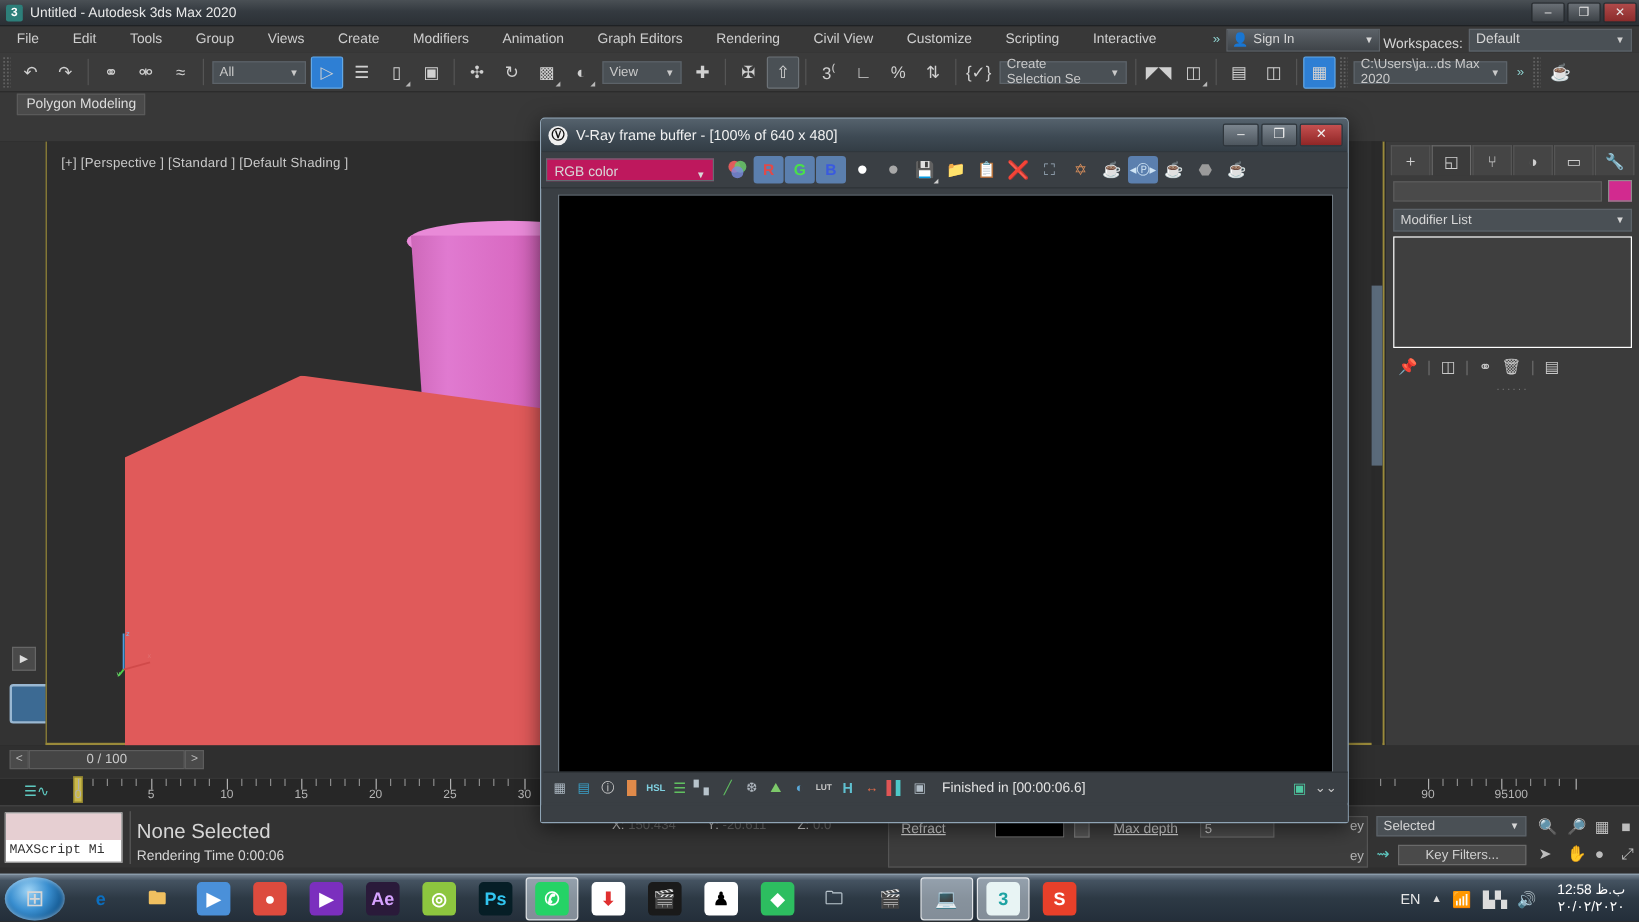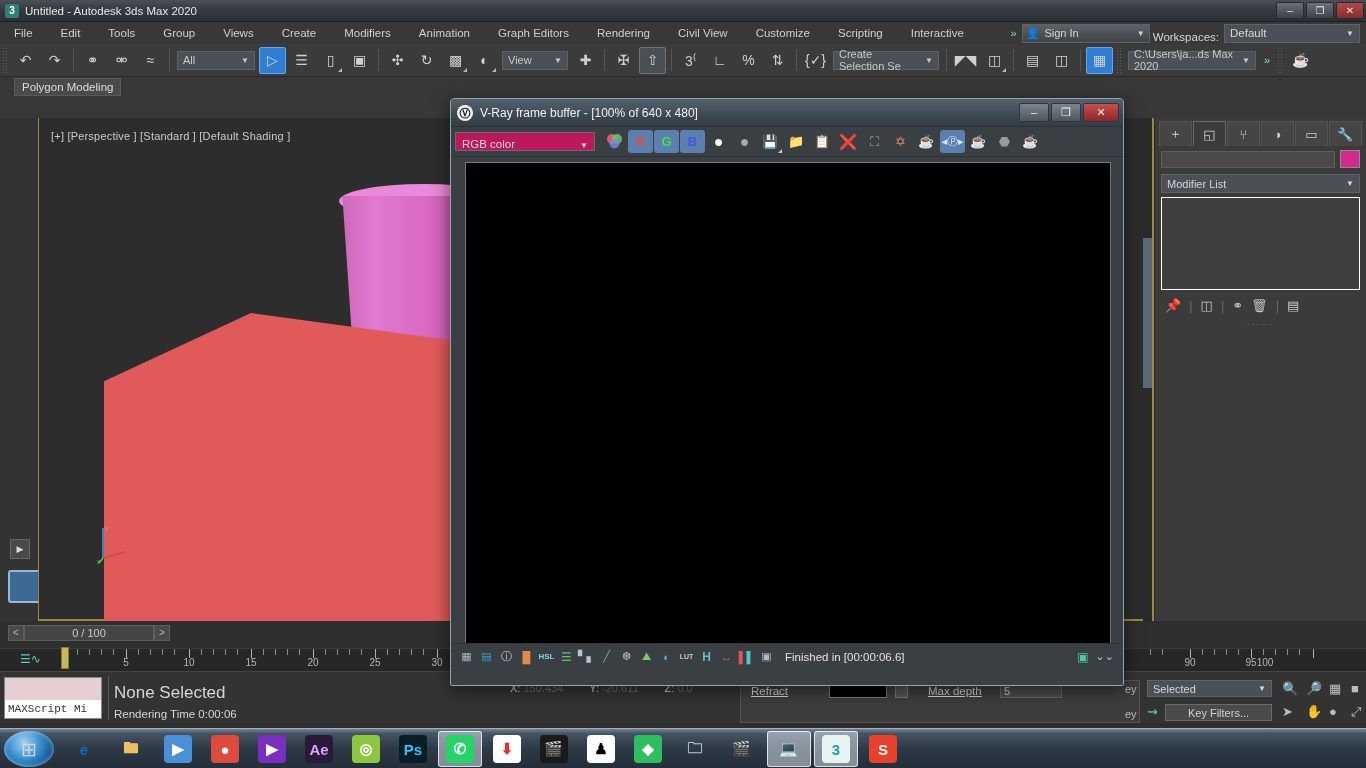--- a/index.html
+++ b/index.html
@@ -722,15 +722,26 @@
         <div class="tk open">
           <div class="ic" style="background: transparent; color: rgb(207, 216, 224);">💻</div>
         </div>
         <div class="tk open">
           <div class="ic" style="background: rgb(232, 244, 244); color: rgb(30, 163, 163);">3</div>
         </div>
         <div class="tk">
           <div class="ic" style="background: rgb(232, 64, 42); color: rgb(255, 255, 255);">S</div>
         </div>
       </div>
+    <div class="tray">
+      <span class="lang">EN</span>
+      <span class="tico" style="font-size:9px">▲</span>
+      <span class="tico">📶</span>
+      <span class="tico">▙▚</span>
+      <span class="tico">🔊</span>
+      <span class="clock">
+        <span style="display:block">12:58 ب.ظ</span>
+        <span style="display:block">٢٠/٠٢/٢٠٢٠</span>
+      </span>
+    </div>
   </div>
 
 </div>
 
 </body></html>

